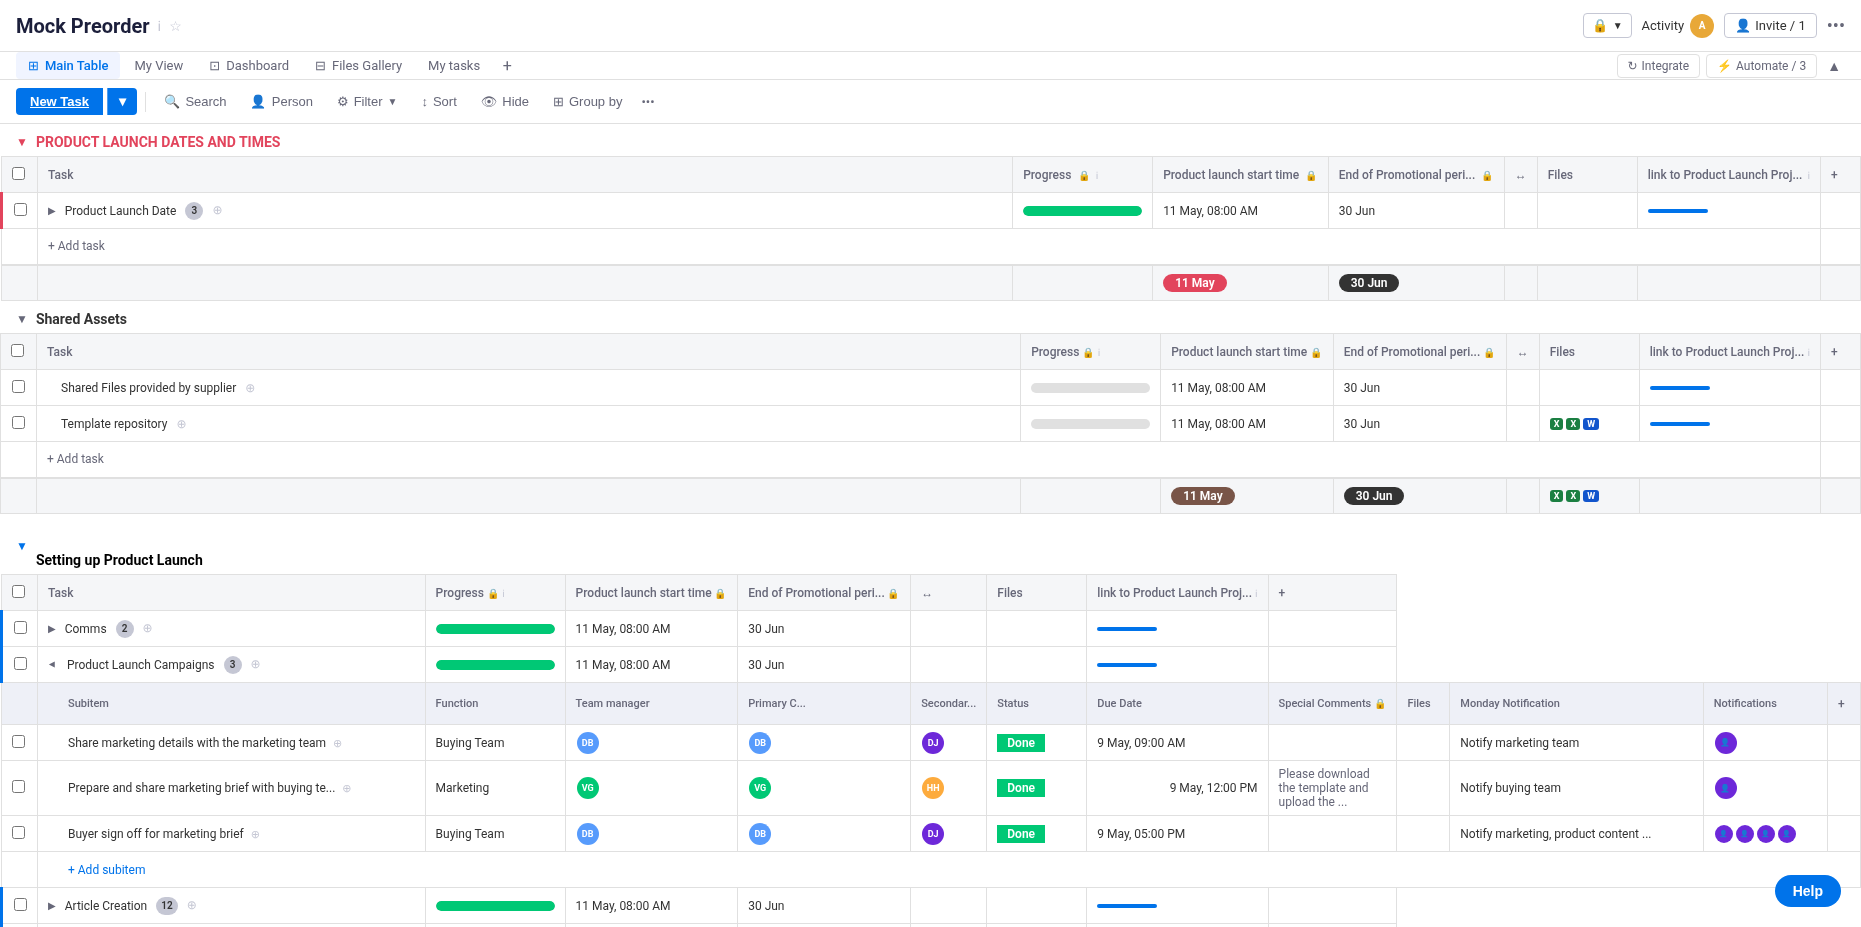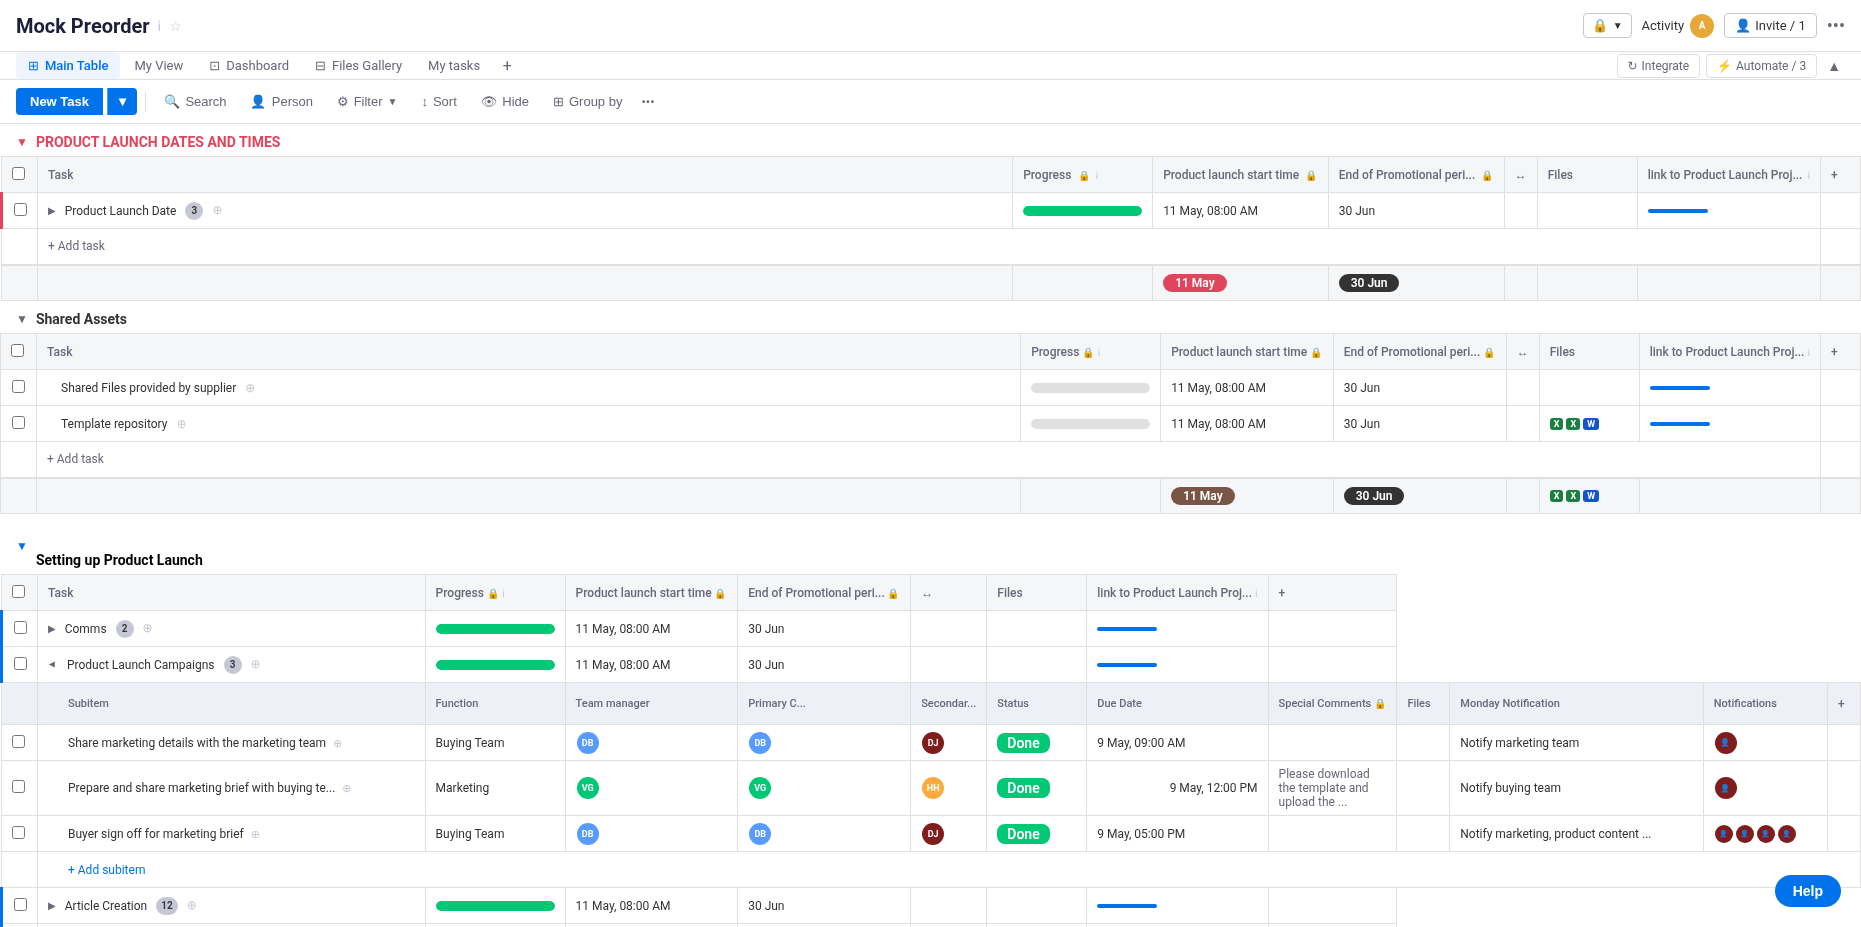--- a/index.html
+++ b/index.html
@@ -13,21 +13,21 @@
     .activity-btn { display: flex; align-items: center; gap: 6px; font-size: 13px; cursor: pointer; color: #333; }
     .invite-btn { display: flex; align-items: center; gap: 4px; border: 1px solid #c5c7d4; border-radius: 4px; padding: 4px 10px; cursor: pointer; font-size: 13px; background: #fff; }
     .more-btn { cursor: pointer; color: #676879; font-size: 18px; }
     .avatar-circle { width: 24px; height: 24px; border-radius: 50%; background: #e8a838; display: inline-flex; align-items: center; justify-content: center; color: #fff; font-size: 10px; font-weight: 700; }
     .view-tab { padding: 6px 12px; border-radius: 4px; cursor: pointer; font-size: 13px; color: #676879; display: flex; align-items: center; gap: 6px; white-space: nowrap; }
     .view-tab.active { background: #f0f4ff; color: #0073ea; font-weight: 500; }
     .add-view-btn { width: 26px; height: 26px; display: flex; align-items: center; justify-content: center; border-radius: 4px; cursor: pointer; font-size: 16px; color: #676879; }
 
     
     .toolbar { display: flex; align-items: center; padding: 8px 16px; gap: 4px; border-bottom: 1px solid #e0e0e0; background: #fff; }
-    .new-task-btn { background: #0073ea; color: #fff; border: none; border-radius: 4px 0 0 4px; padding: 6px 14px; font-size: 13px; font-weight: 600; cursor: pointer; }
+    .new-task-btn { background: #0073ea; color: #fff; border: none; border-radius: 4px 0 0 4px; padding: 6px 14px; font-size: 13px; font-weight: 600; cursor: pointer; text-decoration: underline; }
     .new-task-dropdown { background: #0073ea; color: #fff; border: none; border-left: 1px solid rgba(255,255,255,0.3); border-radius: 0 4px 4px 0; padding: 6px 8px; cursor: pointer; }
     .toolbar-sep { width: 1px; height: 20px; background: #e0e0e0; margin: 0 4px; }
     .toolbar-btn { display: flex; align-items: center; gap: 5px; padding: 5px 10px; border-radius: 4px; cursor: pointer; font-size: 13px; color: #676879; border: none; background: transparent; }
     .more-toolbar { cursor: pointer; color: #676879; padding: 5px; border-radius: 4px; }
 
     
     .table-wrapper { overflow-x: auto; }
     .section { margin-bottom: 0; }
     
     .section-header { display: flex; align-items: center; padding: 10px 16px 6px; gap: 8px; cursor: pointer; }
@@ -64,25 +64,25 @@
 
     .link-bar { height: 4px; background: #0073ea; border-radius: 2px; width: 60px; }
     .integrate-btn { display: flex; align-items: center; gap: 4px; font-size: 12px; color: #676879; padding: 4px 10px; border: 1px solid #e0e0e0; border-radius: 4px; cursor: pointer; }
     .automate-btn { display: flex; align-items: center; gap: 4px; font-size: 12px; color: #676879; padding: 4px 10px; border: 1px solid #e0e0e0; border-radius: 4px; cursor: pointer; }
     .collapse-btn { padding: 4px; cursor: pointer; color: #676879; font-size: 14px; }
 
     .file-icons { display: flex; gap: 3px; }
     .file-icon-x { background: #1b7f42; color: #fff; border-radius: 3px; font-size: 9px; font-weight: 700; padding: 1px 4px; }
     .file-icon-w { background: #1255cc; color: #fff; border-radius: 3px; font-size: 9px; font-weight: 700; padding: 1px 4px; }
     
-    .status-done { background: #00c875; color: #fff; border-radius: 8px; padding: 2px 10px; font-size: 14px; font-weight: 600; display: inline-block; }
+    .status-done { background: #00c875; color: #fff; border-radius: 0; padding: 2px 10px; font-size: 12px; font-weight: 600; display: inline-block; }
     .team-avatar { width: 22px; height: 22px; border-radius: 50%; display: inline-flex; align-items: center; justify-content: center; font-size: 9px; font-weight: 700; color: #fff; margin: 0 1px; }
     .av-blue { background: #579bfc; }
     .av-green { background: #00c875; }
-    .av-dark { background: #7f1d1d; }
+    .av-dark { background: #6d28d9; }
     .av-orange { background: #fdab3d; }
 
     .section-red .section-header-text { color: #e2445c; }
     .section-blue .section-header-text { color: #0073ea; }
 
     .left-bar-red { border-left: 3px solid #e2445c; }
     .left-bar-blue { border-left: 3px solid #0073ea; }
 
     .help-btn { position: fixed; bottom: 20px; right: 20px; background: #0073ea; color: #fff; border: none; border-radius: 20px; padding: 8px 18px; font-size: 14px; font-weight: 600; cursor: pointer; z-index: 100; }
 

